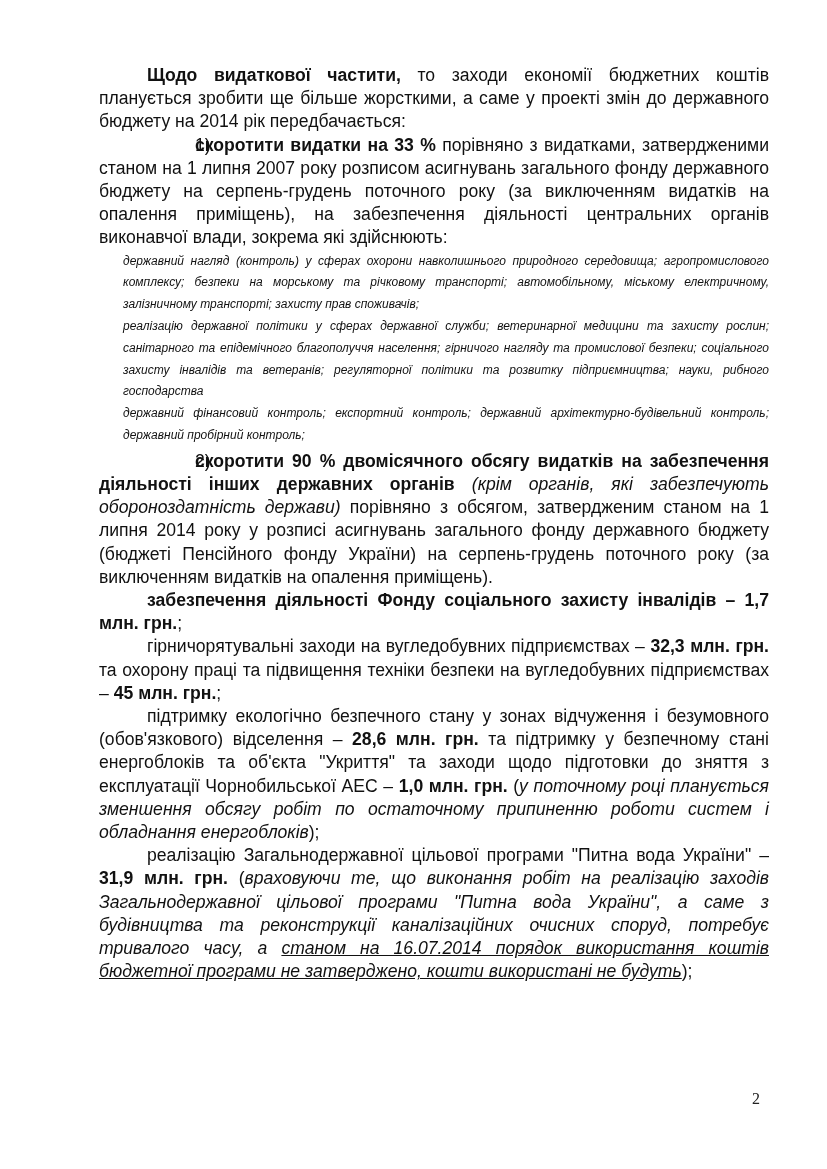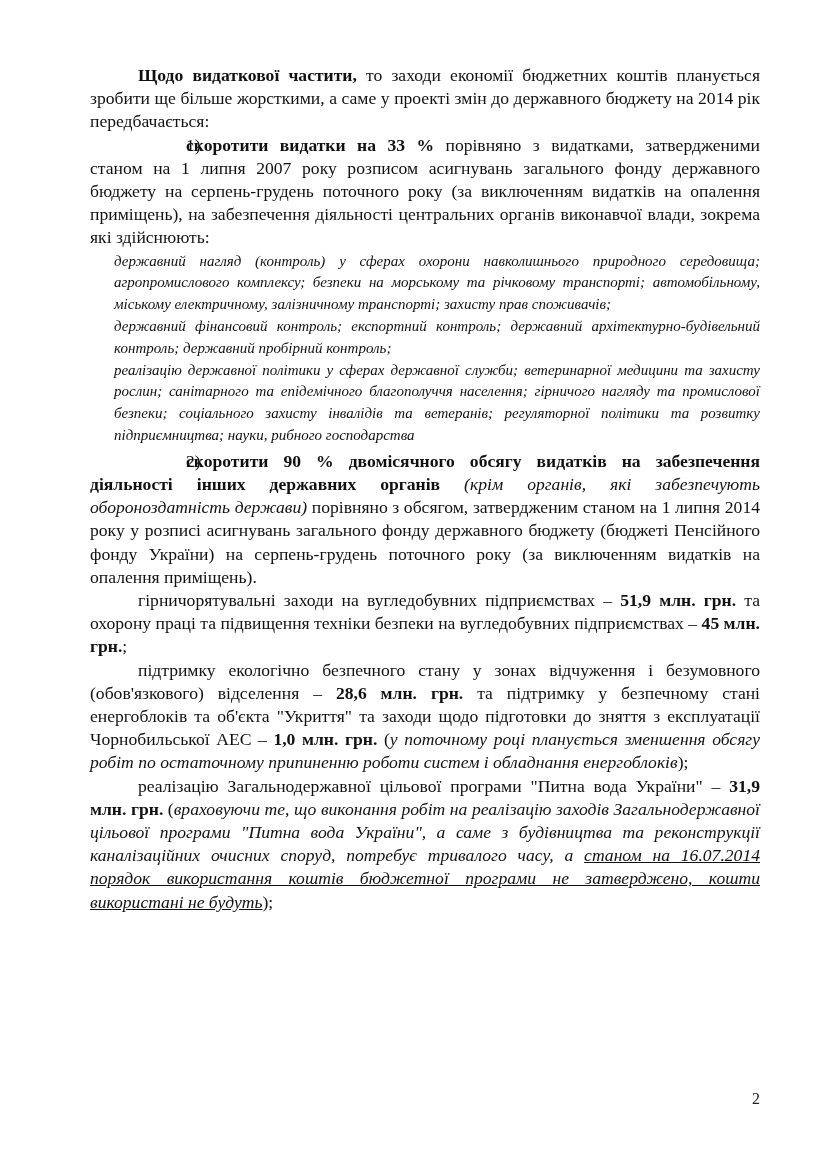--- a/index.html
+++ b/index.html
@@ -1,32 +1,32 @@
 <!DOCTYPE html>
 <html><head>
   <meta charset="utf-8">
   <style>
     html, body { margin: 0; padding: 0; background: #ffffff; }
     body { width: 827px; height: 1169px; position: relative; overflow: hidden; }
     .page {
       position: absolute;
-      left: 90px;
+      left: 99px;
       top: 64px;
       width: 670px;
-      font-family: Liberation Serif, serif;
+      font-family: Liberation Sans, sans-serif;
       font-size: 17.6px;
       color: #111;
     }
     p { margin: 0; text-align: justify; text-align-last: auto; }
     .main p { line-height: 23.2px; }
     .ind { text-indent: 48px; }
     .italic-block {
       margin-left: 24px;
       font-style: italic;
-      font-size: 15px;
+      font-size: 12px;
       line-height: 21.8px;
       margin-top: 1px;
       margin-bottom: 3px;
     }
     .italic-block p { line-height: 21.8px; }
     .num { display: inline-block; width: 48px; }
     b { font-weight: bold; }
     i { font-style: italic; }
     u { text-decoration: underline; }
     .page-number {
@@ -42,29 +42,30 @@
 <body>
 
 <div class="page main">
 
   <p class="ind"><b>Щодо видаткової частити,</b><span> то заходи економії бюджетних коштів планується зробити ще більше жорсткими, а саме у проекті змін до державного бюджету на 2014 рік передбачається:</span></p>
 
   <p class="ind"><span class="num">1)</span><b>скоротити видатки на 33 %</b><span> порівняно з видатками, затвердженими станом на 1 липня 2007 року розписом асигнувань загального фонду державного бюджету на серпень-грудень поточного року (за виключенням видатків на опалення приміщень), на забезпечення діяльності центральних органів виконавчої влади, зокрема які здійснюють:</span></p>
 
   <div class="italic-block">
     <p>державний нагляд (контроль) у сферах охорони навколишнього природного середовища; агропромислового комплексу; безпеки на морському та річковому транспорті; автомобільному, міському електричному, залізничному транспорті; захисту прав споживачів;</p>
+    <p>реалізацію державної політики у сферах державної служби; ветеринарної медицини та захисту рослин; санітарного та епідемічного благополуччя населення; гірничого нагляду та промислової безпеки; соціального захисту інвалідів та ветеранів; регуляторної політики та розвитку підприємництва; науки, рибного господарства</p>
     <p>державний фінансовий контроль; експортний контроль; державний архітектурно-будівельний контроль; державний пробірний контроль;</p>
-    <p>реалізацію державної політики у сферах державної служби; ветеринарної медицини та захисту рослин; санітарного та епідемічного благополуччя населення; гірничого нагляду та промислової безпеки; соціального захисту інвалідів та ветеранів; регуляторної політики та розвитку підприємництва; науки, рибного господарства</p>
   </div>
 
   <p class="ind"><span class="num">2)</span><b>скоротити 90 % двомісячного обсягу видатків на забезпечення діяльності інших державних органів</b><i> (крім органів, які забезпечують обороноздатність держави)</i><span> порівняно з обсягом, затвердженим станом на 1 липня 2014 року у розписі асигнувань загального фонду державного бюджету (бюджеті Пенсійного фонду України) на серпень-грудень поточного року (за виключенням видатків на опалення приміщень).</span></p>
 
 
+  <p class="ind"><b>забезпечення діяльності Фонду соціального захисту інвалідів – 1,7 млн. грн.</b><span>;</span></p>
 
-  <p class="ind"><span>гірничорятувальні заходи на вугледобувних підприємствах – </span><b>51,9 млн. грн.</b><span> та охорону праці та підвищення техніки безпеки на вугледобувних підприємствах – </span><b>45 млн. грн.</b><span>;</span></p>
+  <p class="ind"><span>гірничорятувальні заходи на вугледобувних підприємствах – </span><b>32,3 млн. грн.</b><span> та охорону праці та підвищення техніки безпеки на вугледобувних підприємствах – </span><b>45 млн. грн.</b><span>;</span></p>
 
   <p class="ind"><span>підтримку екологічно безпечного стану у зонах відчуження і безумовного (обов'язкового) відселення – </span><b>28,6 млн. грн.</b><span> та підтримку у безпечному стані енергоблоків та об'єкта "Укриття" та заходи щодо підготовки до зняття з експлуатації Чорнобильської АЕС – </span><b>1,0 млн. грн.</b><span> (</span><i>у поточному році планується зменшення обсягу робіт по остаточному припиненню роботи систем і обладнання енергоблоків</i><span>);</span></p>
 
   <p class="ind"><span>реалізацію Загальнодержавної цільової програми "Питна вода України" – </span><b>31,9 млн. грн.</b><span> (</span><i>враховуючи те, що виконання робіт на реалізацію заходів Загальнодержавної цільової програми "Питна вода України", а саме з будівництва та реконструкції каналізаційних очисних споруд, потребує тривалого часу, а </i><i><u>станом на 16.07.2014 порядок використання коштів бюджетної програми не затверджено, кошти використані не будуть</u></i><span>);</span></p>
 
 </div>
 
 <div class="page-number">2</div>
 
 </body></html>

